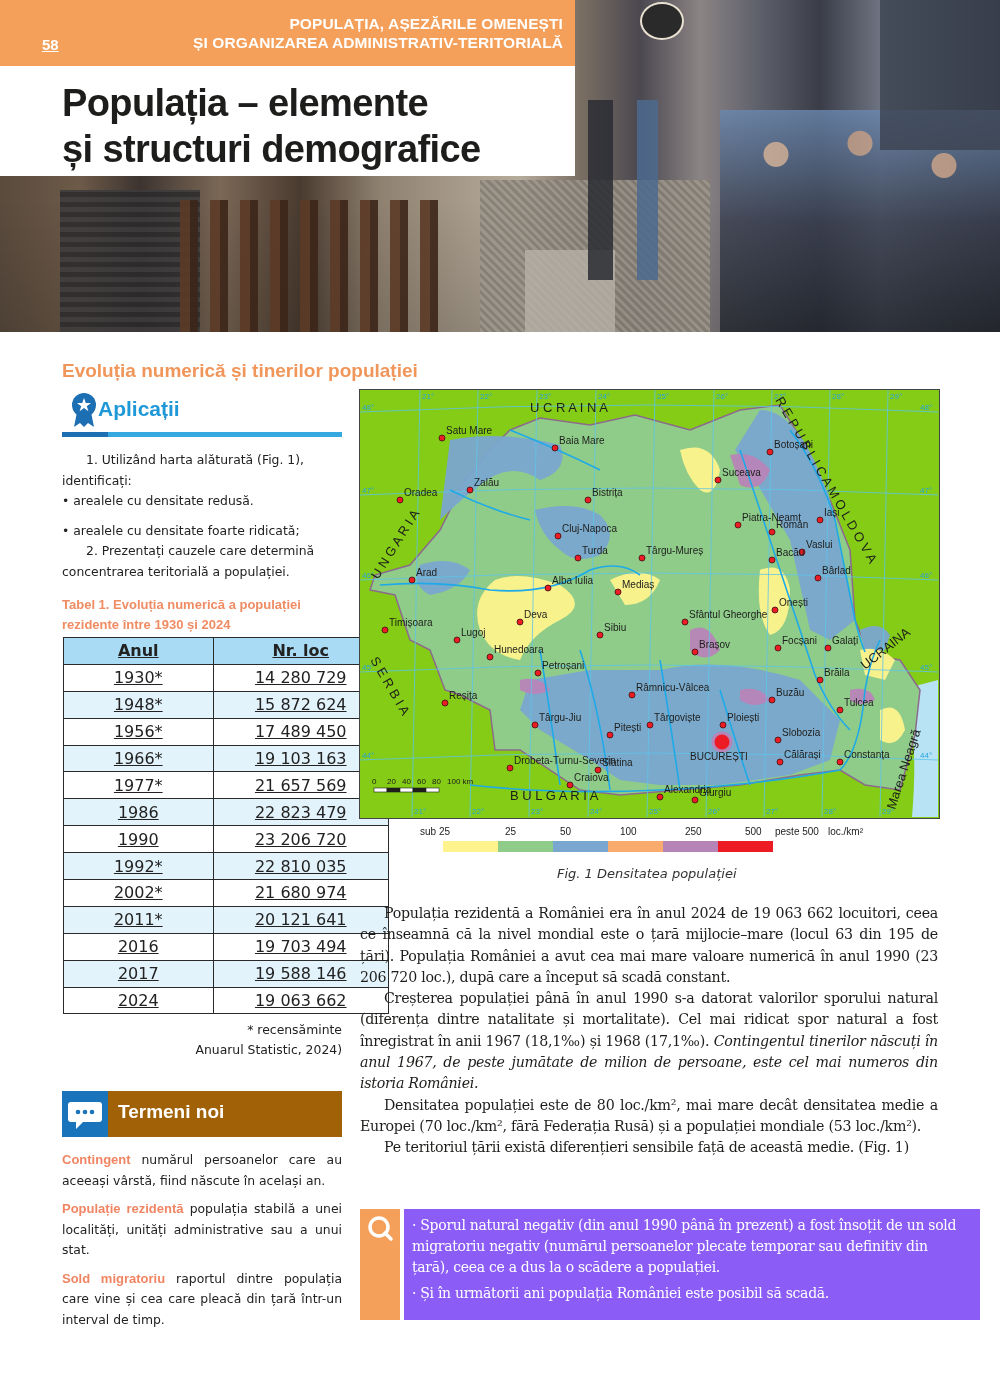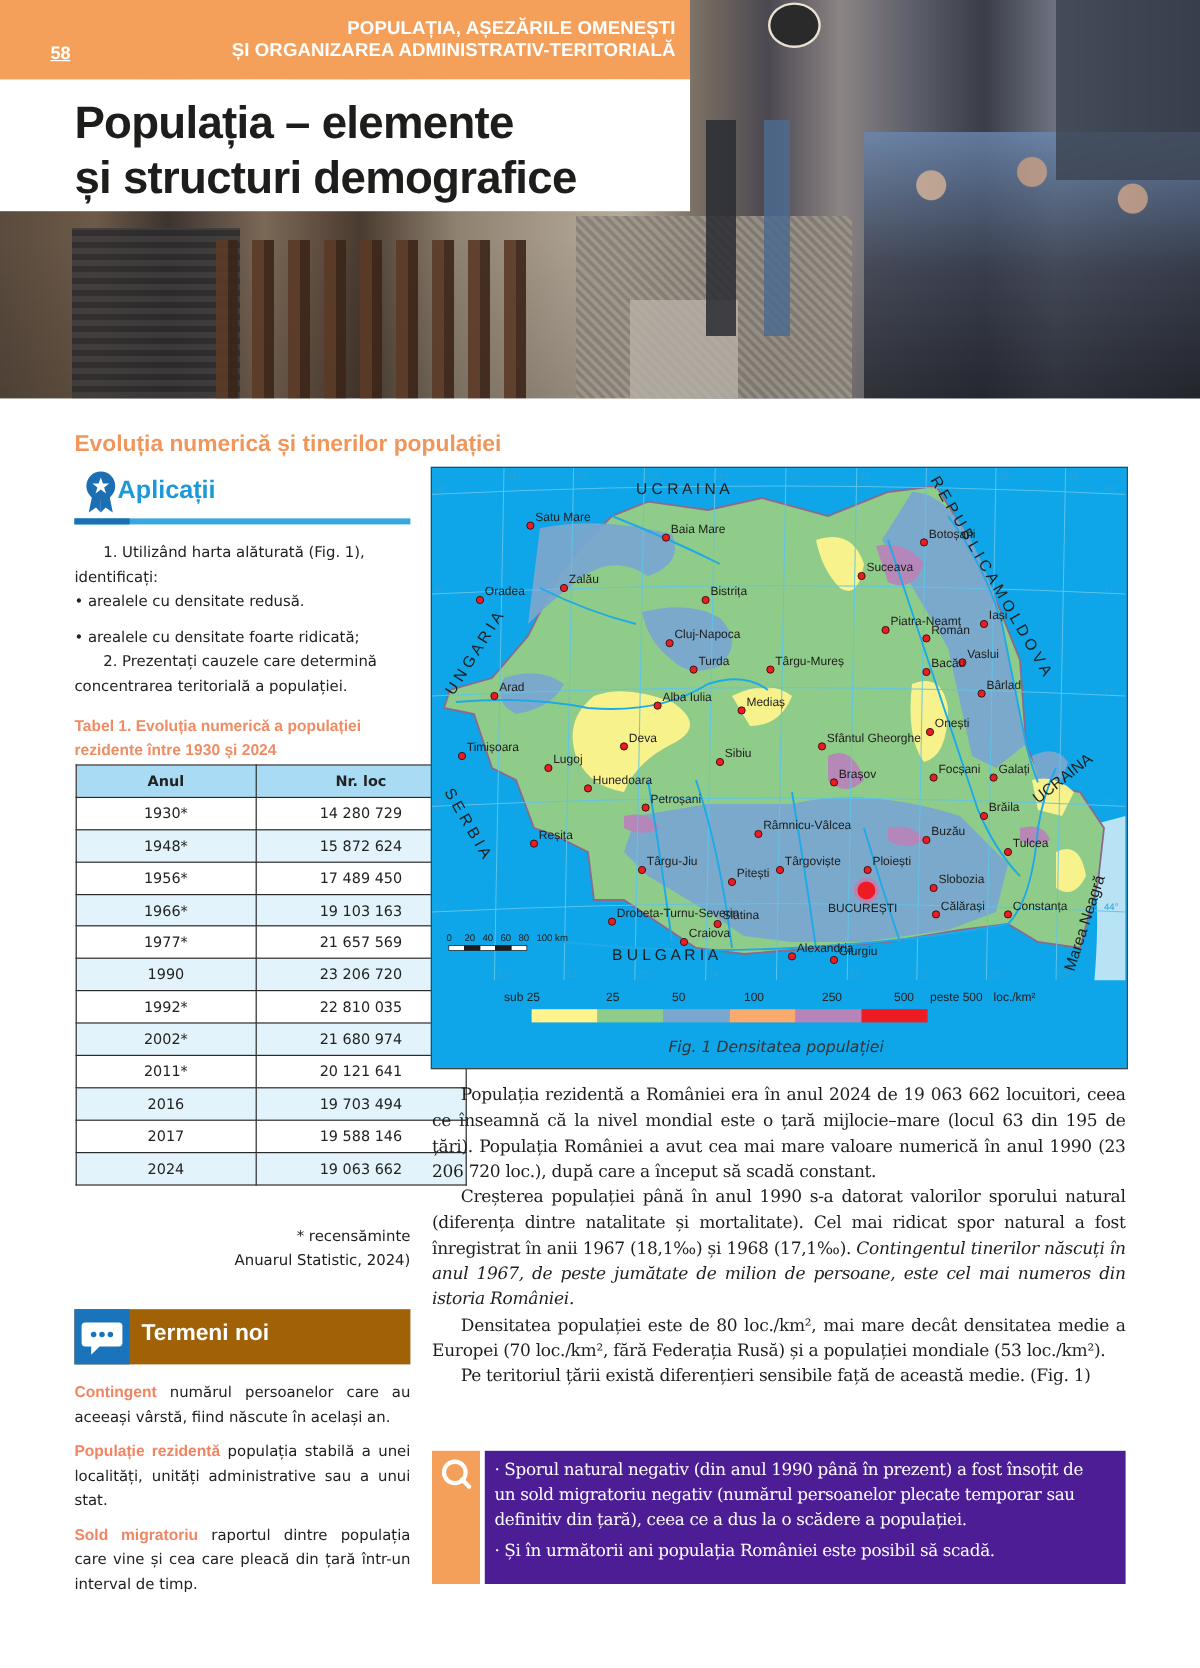--- a/index.html
+++ b/index.html
@@ -44,55 +44,55 @@
   .apl-head { position: absolute; left: 62px; top: 392px; width: 280px; height: 46px; }
   .apl-icon { position: absolute; left: 8px; top: 0; width: 28px; height: 36px; }
   .apl-label { position: absolute; left: 36px; top: 5px; font-family: "Liberation Sans", sans-serif; font-weight: 700; font-size: 21px; color: #1e98d7; }
   .apl-rule { position: absolute; left: 0; top: 40px; width: 280px; height: 5px; background: #35a8e0; }
   .apl-rule::before { content: ""; position: absolute; left: 0; top: 0; width: 46px; height: 5px; background: #1d6fb4; }
   .apl-text { position: absolute; left: 62px; top: 450px; width: 280px; font-family: "DejaVu Sans", sans-serif; font-size: 12.4px; line-height: 20.5px; color: #222; }
   .apl-text p { margin-bottom: 8px; }
   .apl-text .ind { text-indent: 24px; }
 
   .table-caption { position: absolute; left: 62px; top: 595px; width: 290px; font-family: "Liberation Sans", sans-serif; font-weight: 700; font-size: 13px; line-height: 20px; color: #f08c63; }
-  table.pop { position: absolute; left: 63px; top: 637px; width: 326px; border-collapse: collapse; font-family: "DejaVu Sans", sans-serif; font-size: 12px; }
+  table.pop { position: absolute; left: 63px; top: 637px; width: 326px; border-collapse: collapse; font-family: "DejaVu Sans", sans-serif; font-size: 16px; text-decoration: underline; }
   table.pop th, table.pop td { border: 1.5px solid #2a2a2a; height: 26.9px; text-align: center; color: #222; }
   table.pop th { background: #a9dcf4; font-weight: 700; }
   table.pop td:first-child, table.pop th:first-child { width: 46%; }
   table.pop tr:nth-child(even) td { background: #e3f3fb; }
   .table-note { position: absolute; left: 62px; top: 1020px; width: 280px; text-align: right; font-family: "DejaVu Sans", sans-serif; font-size: 12.4px; line-height: 20px; color: #222; }
 
   .terms-head { position: absolute; left: 62px; top: 1091px; width: 280px; height: 46px; background: #a16207; }
   .terms-iconbox { position: absolute; left: 0; top: 0; width: 46px; height: 46px; background: #1a74bb; }
   .terms-label { position: absolute; left: 56px; top: 10px; font-family: "Liberation Sans", sans-serif; font-weight: 700; font-size: 19px; color: #fff; }
   .terms { position: absolute; left: 62px; top: 1150px; width: 280px; font-family: "DejaVu Sans", sans-serif; font-size: 12.4px; line-height: 20.5px; color: #222; text-align: justify; }
   .terms p { margin-bottom: 8px; }
   .terms .term { font-family: "Liberation Sans", sans-serif; font-weight: 700; color: #f08563; font-size: 13px; }
 
   
-  .map { position: absolute; left: 359px; top: 389px; width: 581px; height: 502px; border: 1.5px solid #444; background: #0ea5e9; overflow: hidden; }
+  .map { position: absolute; left: 359px; top: 389px; width: 581px; height: 430px; border: 1.5px solid #444; background: #84cc16; overflow: hidden; }
   .map svg { display: block; }
   .maplabel { font-family: "Liberation Sans", sans-serif; font-size: 10px; fill: #1d1d1b; }
   .country { font-family: "Liberation Sans", sans-serif; font-size: 13px; fill: #1d1d1b; letter-spacing: 0; }
   .coord { font-family: "Liberation Sans", sans-serif; font-size: 8px; fill: #2aa4dc; }
 
   .legend { position: absolute; left: 420px; top: 826px; width: 460px; height: 28px; }
   .legend-lbl { position: absolute; top: 0; font-family: "Liberation Sans", sans-serif; font-size: 10px; color: #222; }
   .legend-sw { position: absolute; top: 15px; height: 11px; }
   .fig-caption { position: absolute; left: 557px; top: 866px; font-family: "DejaVu Sans", sans-serif; font-style: italic; font-size: 13px; color: #333; }
 
   
   .body { position: absolute; left: 360px; top: 903px; width: 578px; font-family: "DejaVu Serif", serif; font-size: 14.2px; line-height: 21.3px; color: #1d1d1b; text-align: justify; letter-spacing: -0.25px; }
   .body p { text-indent: 24px; }
   .body em { font-style: italic; }
 
   
   .info { position: absolute; left: 360px; top: 1209px; width: 578px; height: 111px; }
   .info-iconbox { position: absolute; left: 0; top: 0; width: 40px; height: 111px; background: #f5a05a; }
-  .info-body { position: absolute; left: 44px; top: 0; width: 534px; height: 111px; background: #4c1d95; padding: 6px 20px 0 8px; font-family: "DejaVu Serif", serif; font-size: 14px; line-height: 21px; color: #fff; letter-spacing: -0.3px; }
+  .info-body { position: absolute; left: 44px; top: 0; width: 576px; height: 111px; background: #8b5cf6; padding: 6px 20px 0 8px; font-family: "DejaVu Serif", serif; font-size: 14px; line-height: 21px; color: #fff; letter-spacing: -0.3px; }
   .info-body p { margin-bottom: 5px; }
 </style>
 </head>
 <body>
 
 <div class="hero">
   <div class="street"></div>
   <div class="path"></div>
   <div class="chairs2"></div>
   <div class="chairs"></div>
@@ -159,20 +159,24 @@
         <td>1956*</td>
         <td>17 489 450</td>
       </tr>
       <tr>
         <td>1966*</td>
         <td>19 103 163</td>
       </tr>
       <tr>
         <td>1977*</td>
         <td>21 657 569</td>
+      </tr>
+      <tr>
+        <td>1986</td>
+        <td>22 823 479</td>
       </tr>
       <tr>
         <td>1990</td>
         <td>23 206 720</td>
       </tr>
       <tr>
         <td>1992*</td>
         <td>22 810 035</td>
       </tr>
       <tr>

